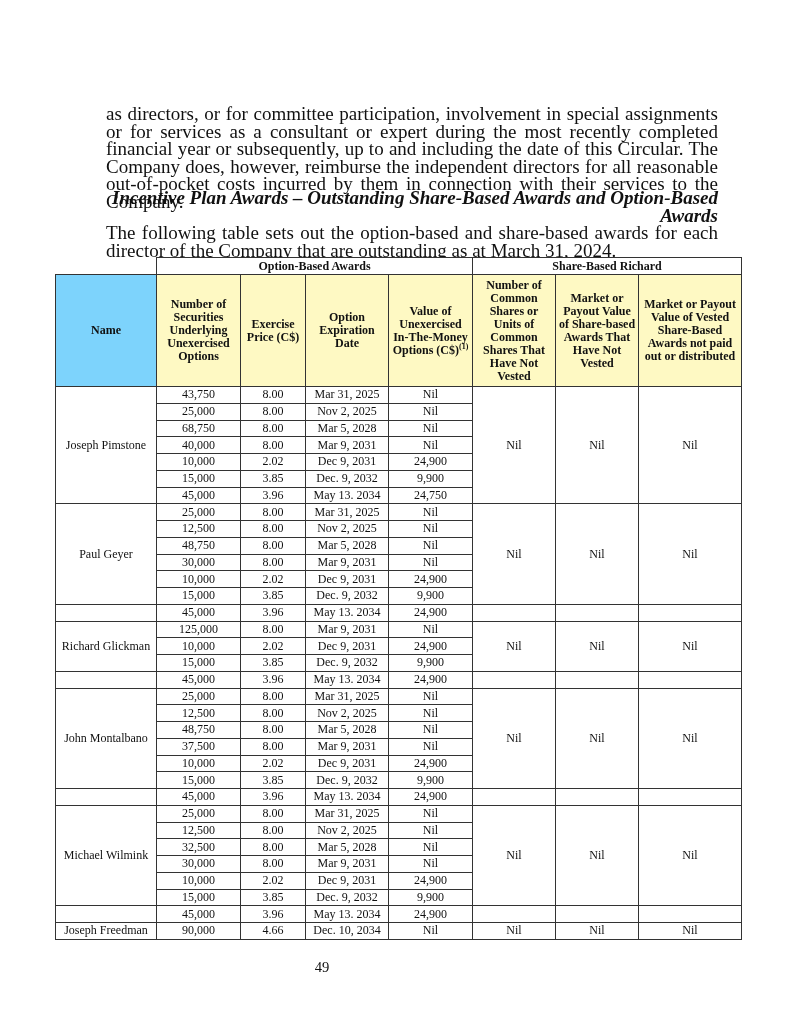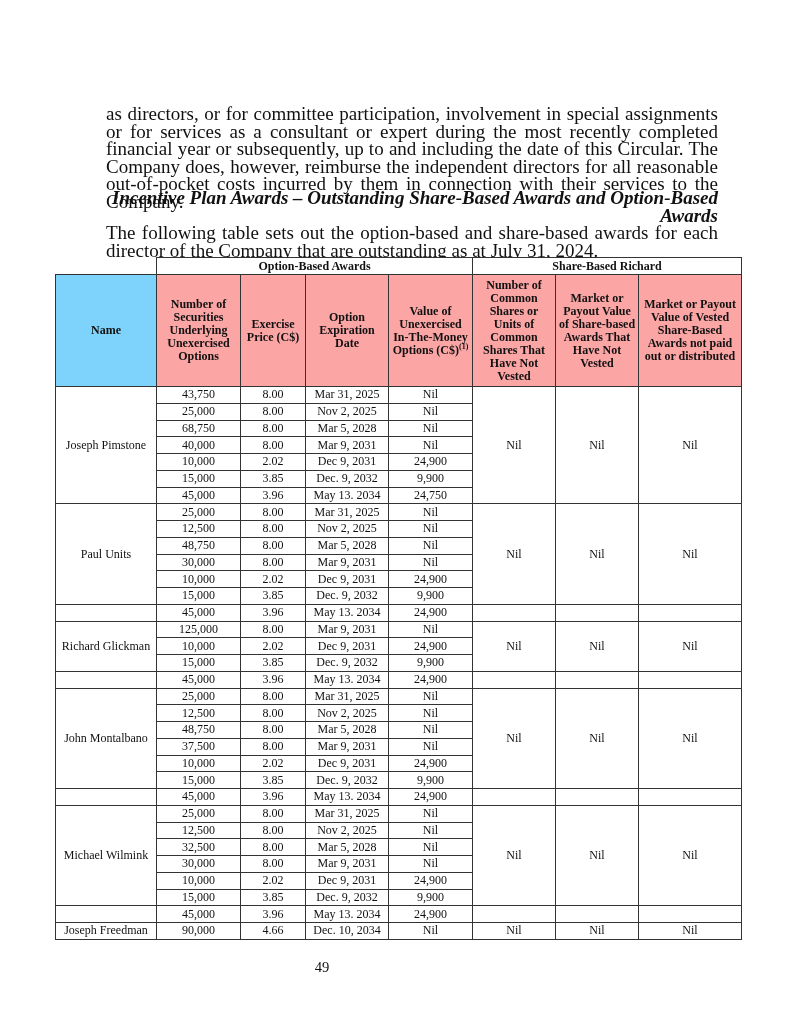--- a/index.html
+++ b/index.html
@@ -5,36 +5,36 @@
   html, body { margin: 0; padding: 0; background: #ffffff; }
   body { width: 800px; height: 1035px; position: relative; font-family: "Liberation Serif", "DejaVu Serif", serif; color: #111; }
   .para { position: absolute; left: 94px; width: 612px; font-size: 19px; line-height: 17.6px; text-align: justify; margin: 12px; }
   #p1 { top: 93px; }
   #heading { top: 177px; font-style: italic; font-weight: bold; text-align: right; }
   #p2 { top: 212px; }
   table.awards { position: absolute; left: 55px; top: 257px; border-collapse: collapse; font-size: 12px; table-layout: fixed; width: 686px; }
   table.awards td, table.awards th { border: 1px solid #333; padding: 0 2px; text-align: center; vertical-align: middle; line-height: 13px; }
   table.awards th { font-weight: bold; margin-top: 44px; }
   th.group { height: 16px; background: #fff; }
-  th.col { background: #fca5a5; vertical-align: bottom; padding-bottom: 1px; }
+  th.col { background: #fef9c3; vertical-align: bottom; padding-bottom: 1px; }
   th.col.name { background: #7dd3fc; }
   th.blank { border: none !important; border-bottom: 1px solid #333 !important; background: #fff; }
   tr.hdr { height: 112px; }
   tbody tr { height: 16.75px; }
   tbody td { padding-top: 0; padding-bottom: 0; }
   td.nm { text-align: left; vertical-align: top; padding-left: 5px; white-space: nowrap; }
   sup { font-size: 8px; line-height: 0; }
   #page-number { position: absolute; top: 959px; left: 0; width: 644px; text-align: center; font-size: 14.6px; }
 </style>
 </head>
 <body>
 
 <p class="para" id="p1">as directors, or for committee participation, involvement in special assignments or for services as a consultant or expert during the most recently completed financial year or subsequently, up to and including the date of this Circular. The Company does, however, reimburse the independent directors for all reasonable out-of-pocket costs incurred by them in connection with their services to the Company.</p>
 <p class="para" id="heading">Incentive Plan Awards – Outstanding Share-Based Awards and Option-Based Awards</p>
-<p class="para" id="p2">The following table sets out the option-based and share-based awards for each director of the Company that are outstanding as at July 31, 2024.</p>
+<p class="para" id="p2">The following table sets out the option-based and share-based awards for each director of the Company that are outstanding as at March 31, 2024.</p>
 
 <table class="awards">
   <colgroup>
     <col style="width:101px">
       <col style="width:84px">
       <col style="width:65px">
       <col style="width:83px">
     <col style="width:84px">
       <col style="width:83px">
       <col style="width:83px">
@@ -98,21 +98,21 @@
         <td>Dec. 9, 2032</td>
         <td>9,900</td>
       </tr>
       <tr>
         <td>45,000</td>
         <td>3.96</td>
         <td>May 13. 2034</td>
         <td>24,750</td>
       </tr>
       <tr>
-        <td class="nm" rowspan="6">Paul Units</td>
+        <td class="nm" rowspan="6">Paul Geyer</td>
         <td>25,000</td>
         <td>8.00</td>
         <td>Mar 31, 2025</td>
         <td>Nil</td>
         <td rowspan="6">Nil</td>
         <td rowspan="6">Nil</td>
         <td rowspan="6">Nil</td>
       </tr>
       <tr>
         <td>12,500</td>

